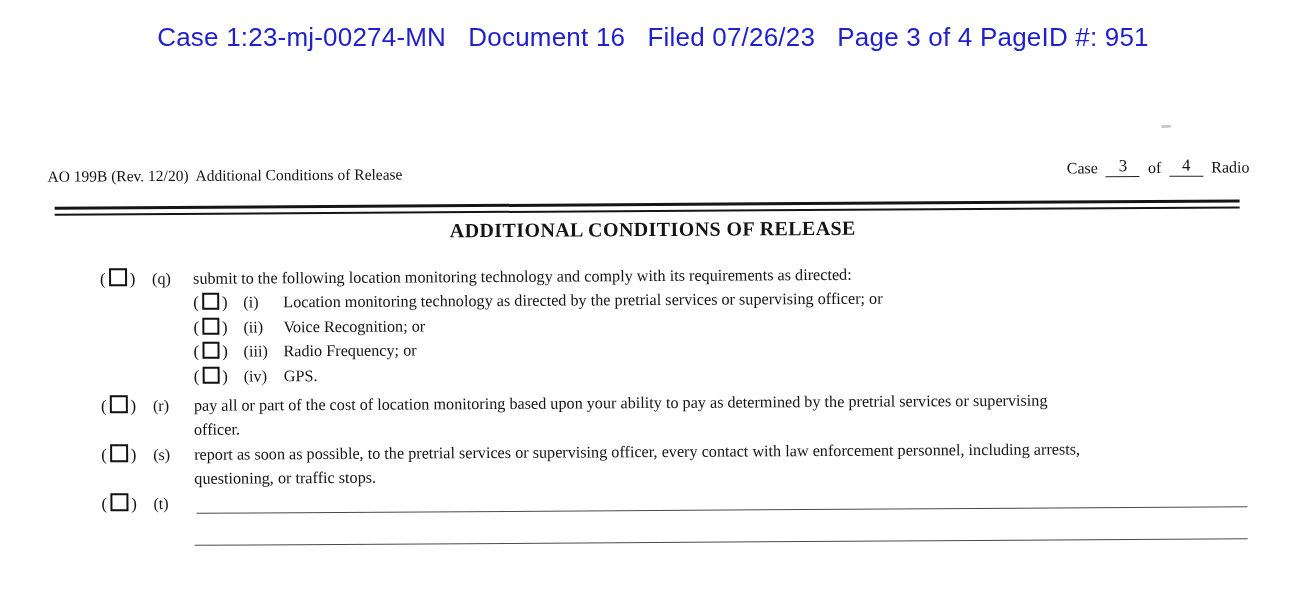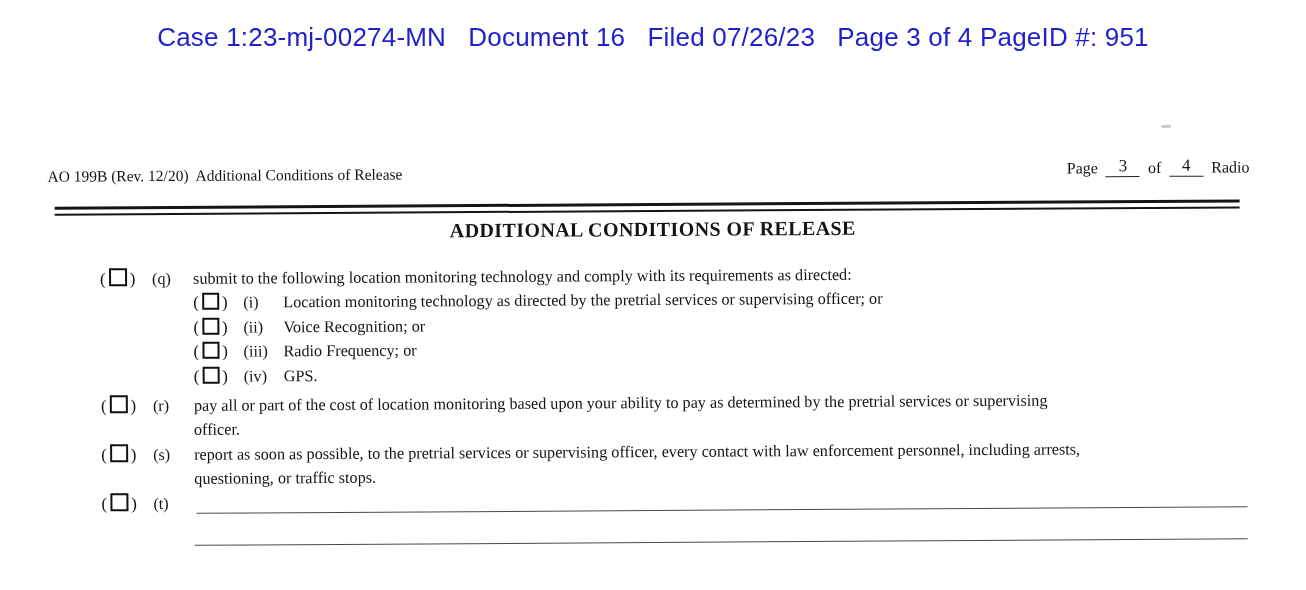--- a/index.html
+++ b/index.html
@@ -68,21 +68,21 @@
 
 <div class="stamp">Case 1:23-mj-00274-MN   Document 16   Filed 07/26/23   Page 3 of 4 PageID #: 951</div>
 
 <div class="scan">
 
   <div class="smudge"></div>
 
   <div class="form-header">
     <span class="form-id">AO 199B (Rev. 12/20)  Additional Conditions of Release</span>
     <span class="page-of">
-      <span>Page</span>
+      <span>Case</span>
       <span class="num">3</span>
       <span>of</span>
       <span class="num">4</span>
       <span>Radio</span>
     </span>
   </div>
 
   <div class="dbl-rule"></div>
 
   <div class="doc-title">ADDITIONAL CONDITIONS OF RELEASE</div>

